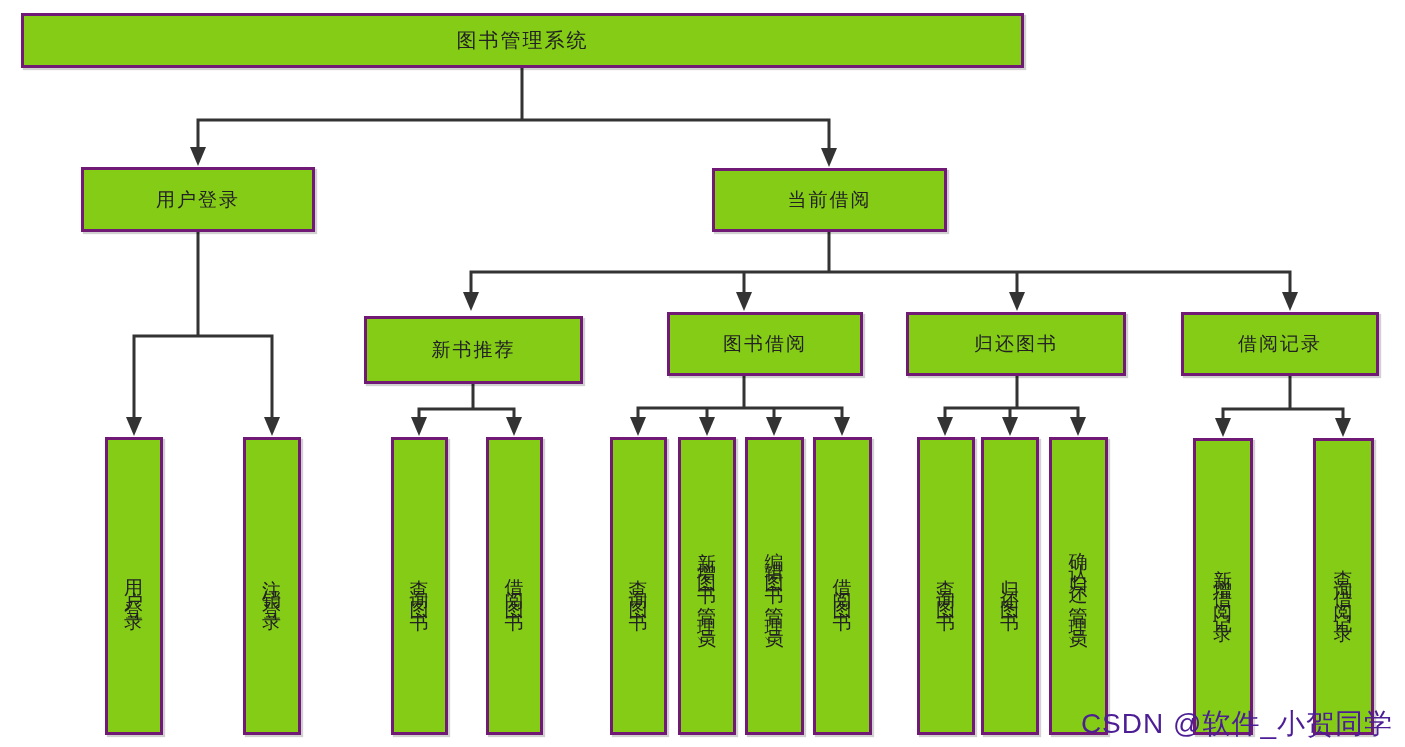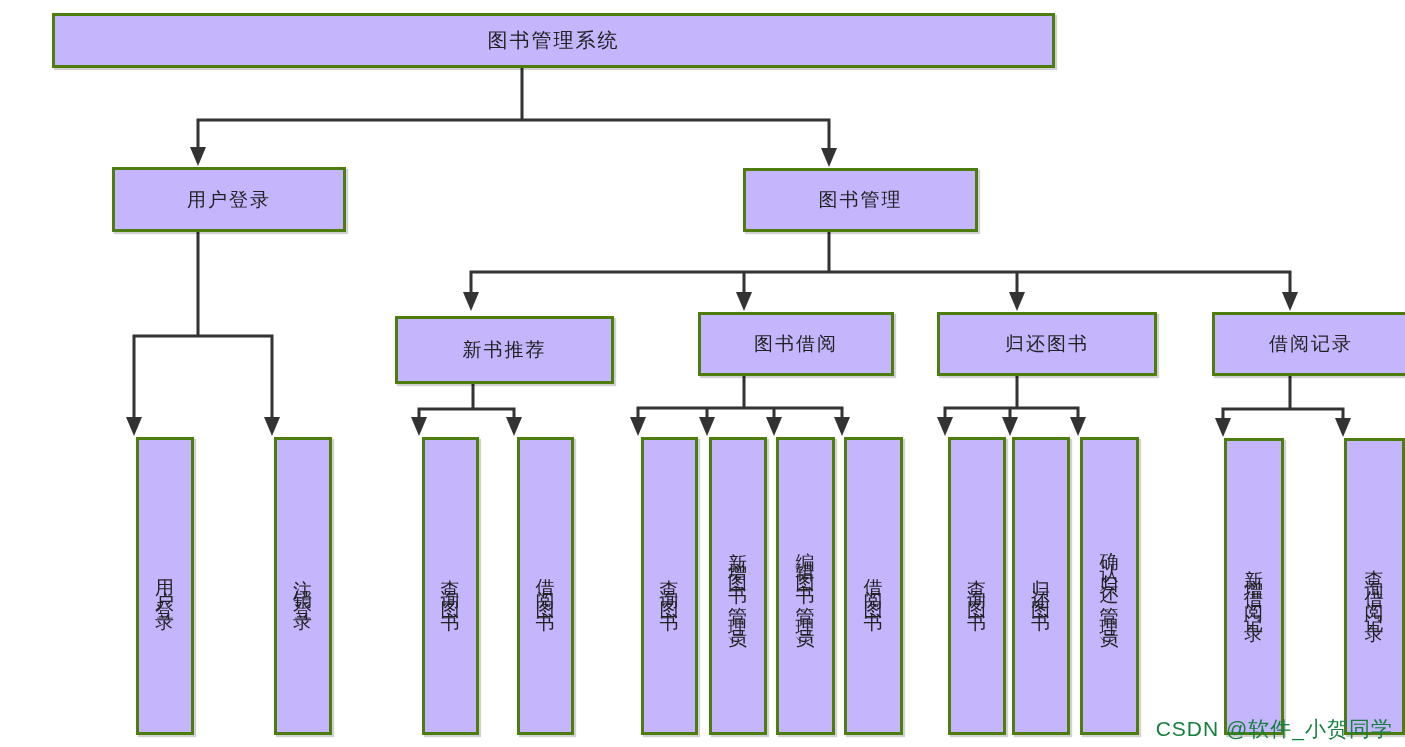--- a/index.html
+++ b/index.html
@@ -7,40 +7,39 @@
     position:relative;
     width:1405px;height:747px;
     background:#ffffff;
     font-family:"Liberation Sans","DejaVu Sans",sans-serif;
     color:#222222;
     overflow:hidden;
   }
   .wires{position:absolute;left:0;top:0;width:1405px;height:747px;}
   .box{
     position:absolute;
-    background:#c4b5fd;
-    border:3px solid #4d7c0f;
+    background:#84cc16;
+    border:3px solid #701a75;
     box-sizing:border-box;
     display:flex;align-items:center;justify-content:center;
     box-shadow:2px 2px 1px rgba(0,0,0,0.18);
     z-index:2;
-    margin-left:31px;
   }
   .h{font-size:19px;letter-spacing:2px;white-space:nowrap;}
   .v{
     writing-mode:vertical-rl;
     font-size:19px;
     letter-spacing:11px;
     line-height:1;
   }
   .watermark{
     position:absolute;
     right:12px;bottom:4px;
-    font-size:21px;
-    color:#15803d;
+    font-size:28px;
+    color:#4c1d95;
     letter-spacing:1px;
     z-index:9;
     white-space:nowrap;
     text-align:center;
   }
 </style>
 </head>
 <body>
 
 <div class="stage">
@@ -98,21 +97,21 @@
       <polygon points="1002,417 1018,417 1010,436"></polygon>
       <polygon points="1070,417 1086,417 1078,436"></polygon>
       <polygon points="1215,418 1231,418 1223,437"></polygon>
       <polygon points="1335,418 1351,418 1343,437"></polygon>
     </g>
   </svg>
 
   <div class="box h" style="left:21px;top:13px;width:1003px;height:55px;font-size:20px;">图书管理系统</div>
 
   <div class="box h" style="left:81px;top:167px;width:234px;height:65px;">用户登录</div>
-  <div class="box h" style="left:712px;top:168px;width:235px;height:64px;">图书管理</div>
+  <div class="box h" style="left:712px;top:168px;width:235px;height:64px;">当前借阅</div>
 
   <div class="box h" style="left:364px;top:316px;width:219px;height:68px;">新书推荐</div>
   <div class="box h" style="left:667px;top:312px;width:196px;height:64px;">图书借阅</div>
   <div class="box h" style="left:906px;top:312px;width:220px;height:64px;">归还图书</div>
   <div class="box h" style="left:1181px;top:312px;width:198px;height:64px;">借阅记录</div>
 
   <div class="box v" style="left:105px;top:437px;width:58px;height:298px;">用户登录</div>
   <div class="box v" style="left:243px;top:437px;width:58px;height:298px;">注销登录</div>
 
   <div class="box v" style="left:391px;top:437px;width:57px;height:298px;">查询图书</div>

